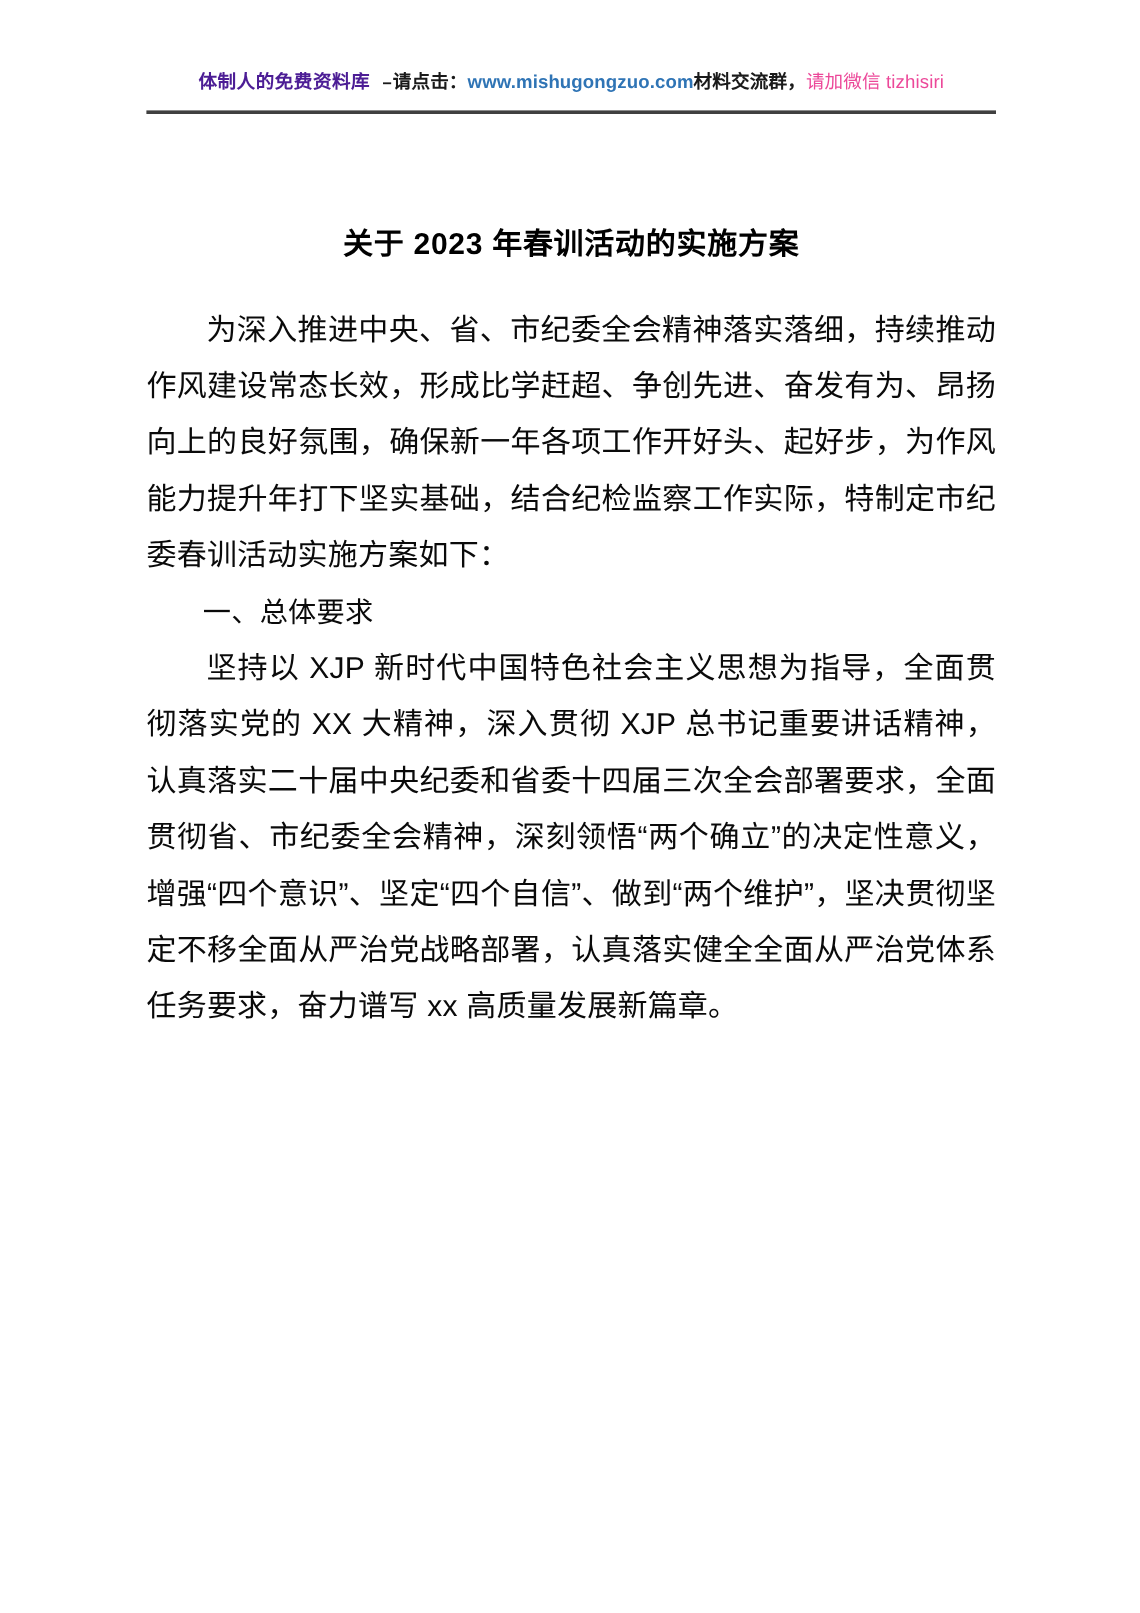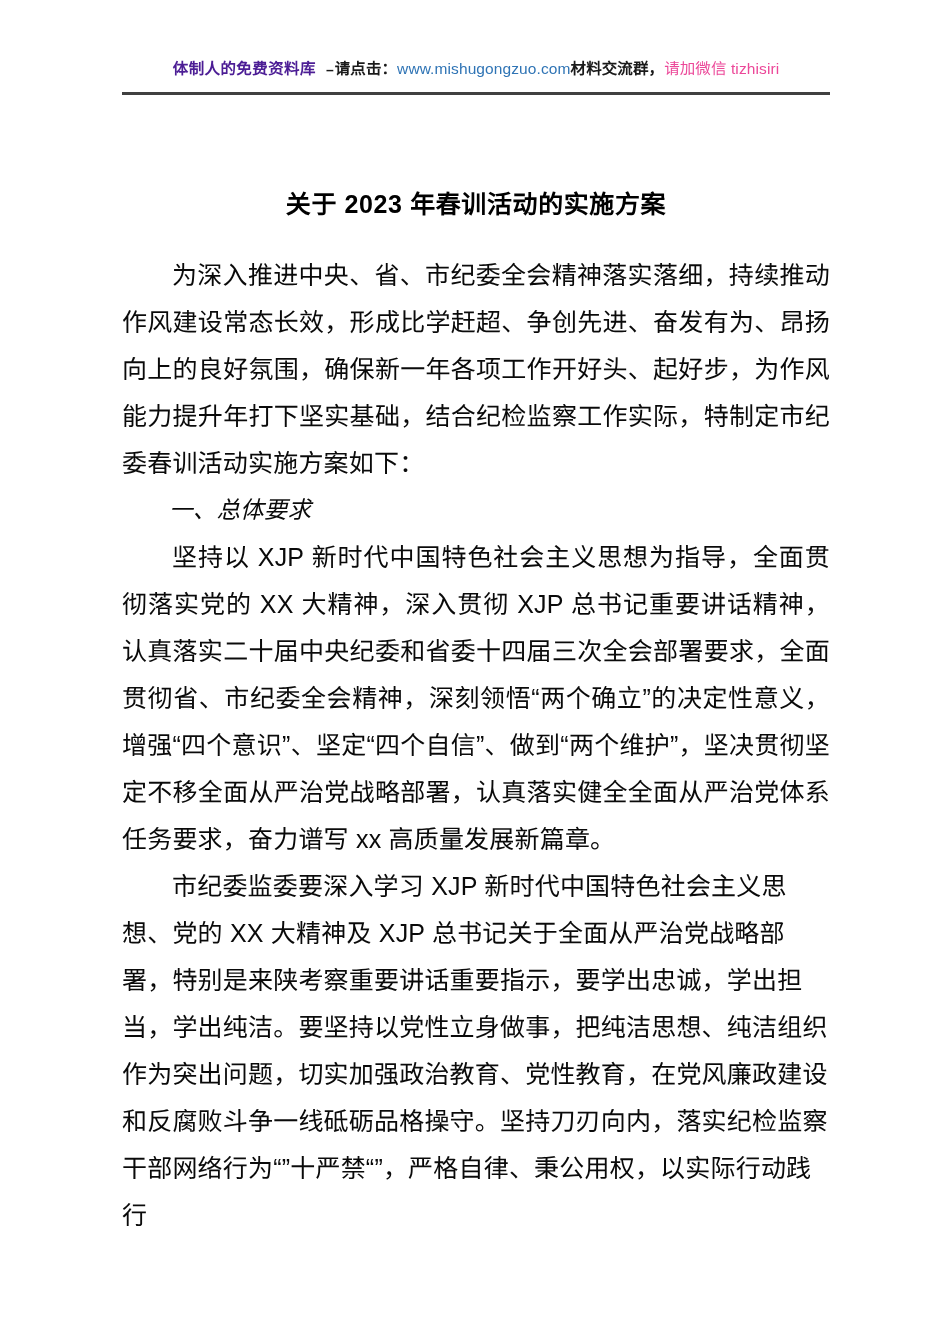--- a/index.html
+++ b/index.html
@@ -43,21 +43,21 @@
     font-weight: 700;
     letter-spacing: 0.4px;
   }
   .hdr-plain {
     color: #1a1a1a;
     font-weight: 700;
     font-family: Liberation Mono, monospace;
   }
   .hdr-url {
     color: #2f74b5;
-    font-weight: 400;
+    font-weight: 700;
     letter-spacing: 0.1px;
   }
   .hdr-tail {
     color: #ec4899;
     font-weight: 400;
   }
   .hdr-tail-bold {
     color: #1a1a1a;
     font-weight: 700;
   }
@@ -100,21 +100,20 @@
     word-break: break-all;
   }
 
   p.heading {
     font-size: 23.5px;
     line-height: 47px;
     margin: 0;
     text-indent: 2em;
     letter-spacing: 0.2px;
     color: #0a0a0a;
-    font-style: italic;
   }
 
   p.para-last {
     text-align: left;
   }
 </style>
 </head>
 <body>
 
 <div class="page">
@@ -128,17 +127,16 @@
   <div class="doc">
 
     <h1 class="doc-title">关于 2023 年春训活动的实施方案</h1>
 
     <p class="para">为深入推进中央、省、市纪委全会精神落实落细，持续推动作风建设常态长效，形成比学赶超、争创先进、奋发有为、昂扬向上的良好氛围，确保新一年各项工作开好头、起好步，为作风能力提升年打下坚实基础，结合纪检监察工作实际，特制定市纪委春训活动实施方案如下：</p>
 
     <p class="heading">一、总体要求</p>
 
     <p class="para">坚持以 XJP 新时代中国特色社会主义思想为指导，全面贯彻落实党的 XX 大精神，深入贯彻 XJP 总书记重要讲话精神，认真落实二十届中央纪委和省委十四届三次全会部署要求，全面贯彻省、市纪委全会精神，深刻领悟“两个确立”的决定性意义，增强“四个意识”、坚定“四个自信”、做到“两个维护”，坚决贯彻坚定不移全面从严治党战略部署，认真落实健全全面从严治党体系任务要求，奋力谱写 xx 高质量发展新篇章。</p>
 
-    <p class="para para-last">市纪委监委要深入学习 XJP 新时代中国特色社会主义思想、党的 XX 大精神及 XJP 总书记关于全面从严治党战略部署，特别是来陕考察重要讲话重要指示，要学出忠诚，学出担当，学出纯洁。要坚持以党性立身做事，把纯洁思想、纯洁组织作为突出问题，切实加强政治教育、党性教育，在党风廉政建设和反腐败斗争一线砥砺品格操守。坚持刀刃向内，落实纪检监察干部网络行为“”十严禁“”，严格自律、秉公用权，以实际行动践行</p>
 
   </div>
 
 </div>
 
 </body></html>

